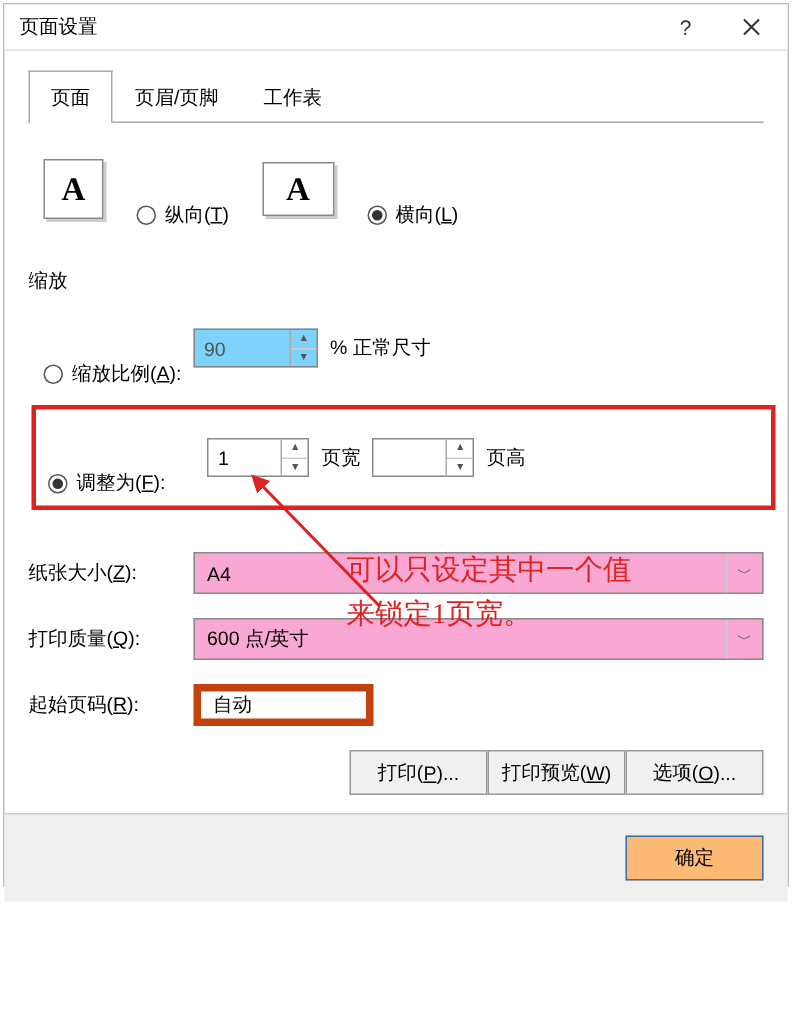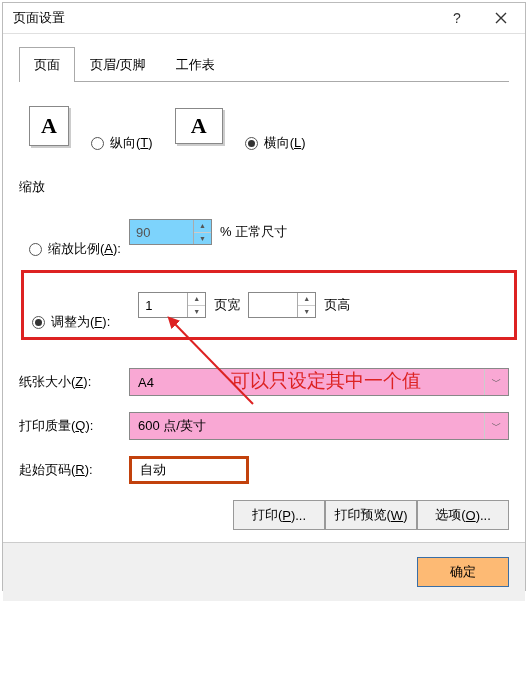--- a/index.html
+++ b/index.html
@@ -108,21 +108,21 @@
   flex: 1; height: 28px; border: 1px solid #888; background: #f9a8d4;
   display: flex; align-items: center; padding: 0 8px; position: relative; text-align: center;
 }
 .select .caret {
   position: absolute; right: 0; top: 0; bottom: 0; width: 24px;
   border-left: 1px solid #ccc;
   display: flex; align-items: center; justify-content: center;
   font-size: 10px; color: #555;
 }
 .input-plain {
-  height: 28px; border: 3px solid #c2410c; background: #fff;
+  height: 28px; border: 5px solid #c2410c; background: #fff;
   padding: 0 8px; display: flex; align-items: center; width: 120px;
 }
 .annotation {
   position: absolute; color: #d22; font-size: 19px;
   line-height: 1.5; pointer-events: none;
   font-family: "SimSun", serif;
 }
 .arrow-svg { position: absolute; pointer-events: none; }
 .footer-btns {
   display: flex; justify-content: flex-end; 
@@ -253,20 +253,21 @@
       <defs>
           <marker id="ah" markerWidth="10" markerHeight="10" refX="2" refY="3" orient="auto">
         <path d="M0,0 L6,3 L0,6 Z" fill="#d22"></path>
       </marker>
         </defs>
       <line x1="120" y1="90" x2="40" y2="8" stroke="#d22" stroke-width="2" marker-end="url(#ah)"></line>
     </svg>
 
     <div class="annotation" style="left:228px; top:333px;">
       <div>可以只设定其中一个值</div>
+      <div>来锁定1页宽。</div>
     </div>
 
   </div>
 
   <div class="footer-btns">
     <div class="btn-std">打印(<span class="underline">P</span>)...</div>
     <div class="btn-std">打印预览(<span class="underline">W</span>)</div>
     <div class="btn-std">选项(<span class="underline">O</span>)...</div>
   </div>
 

